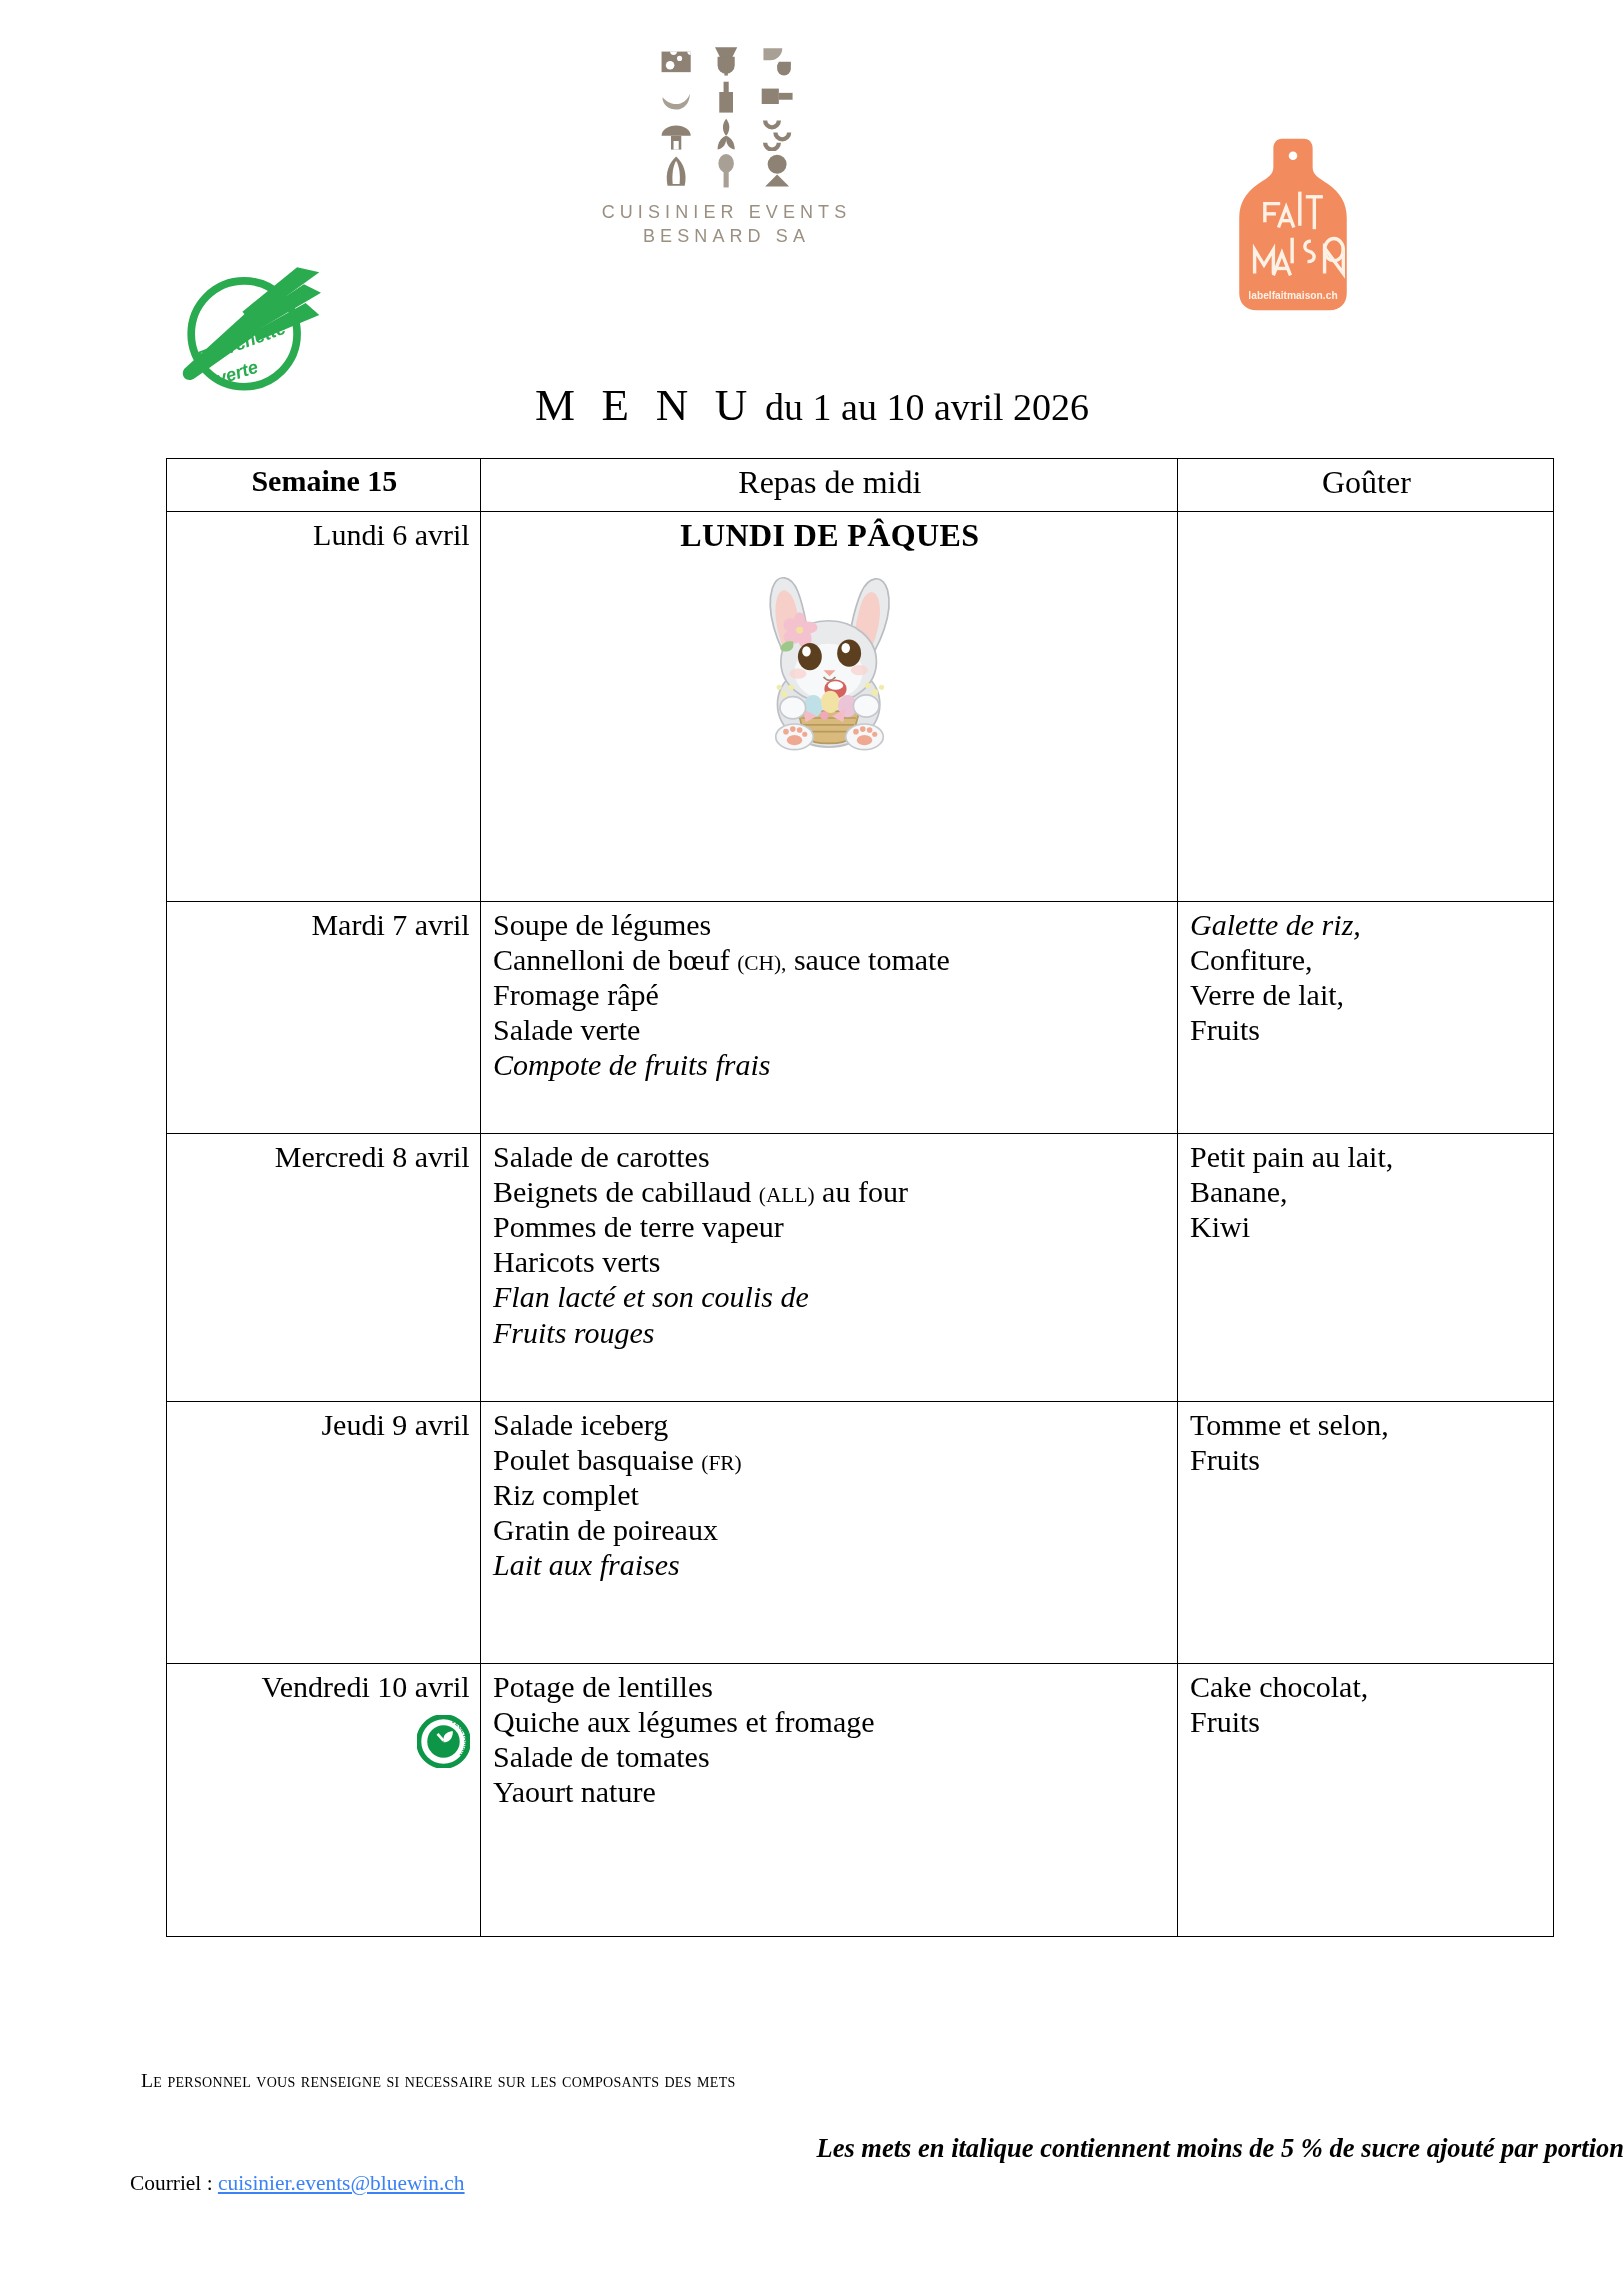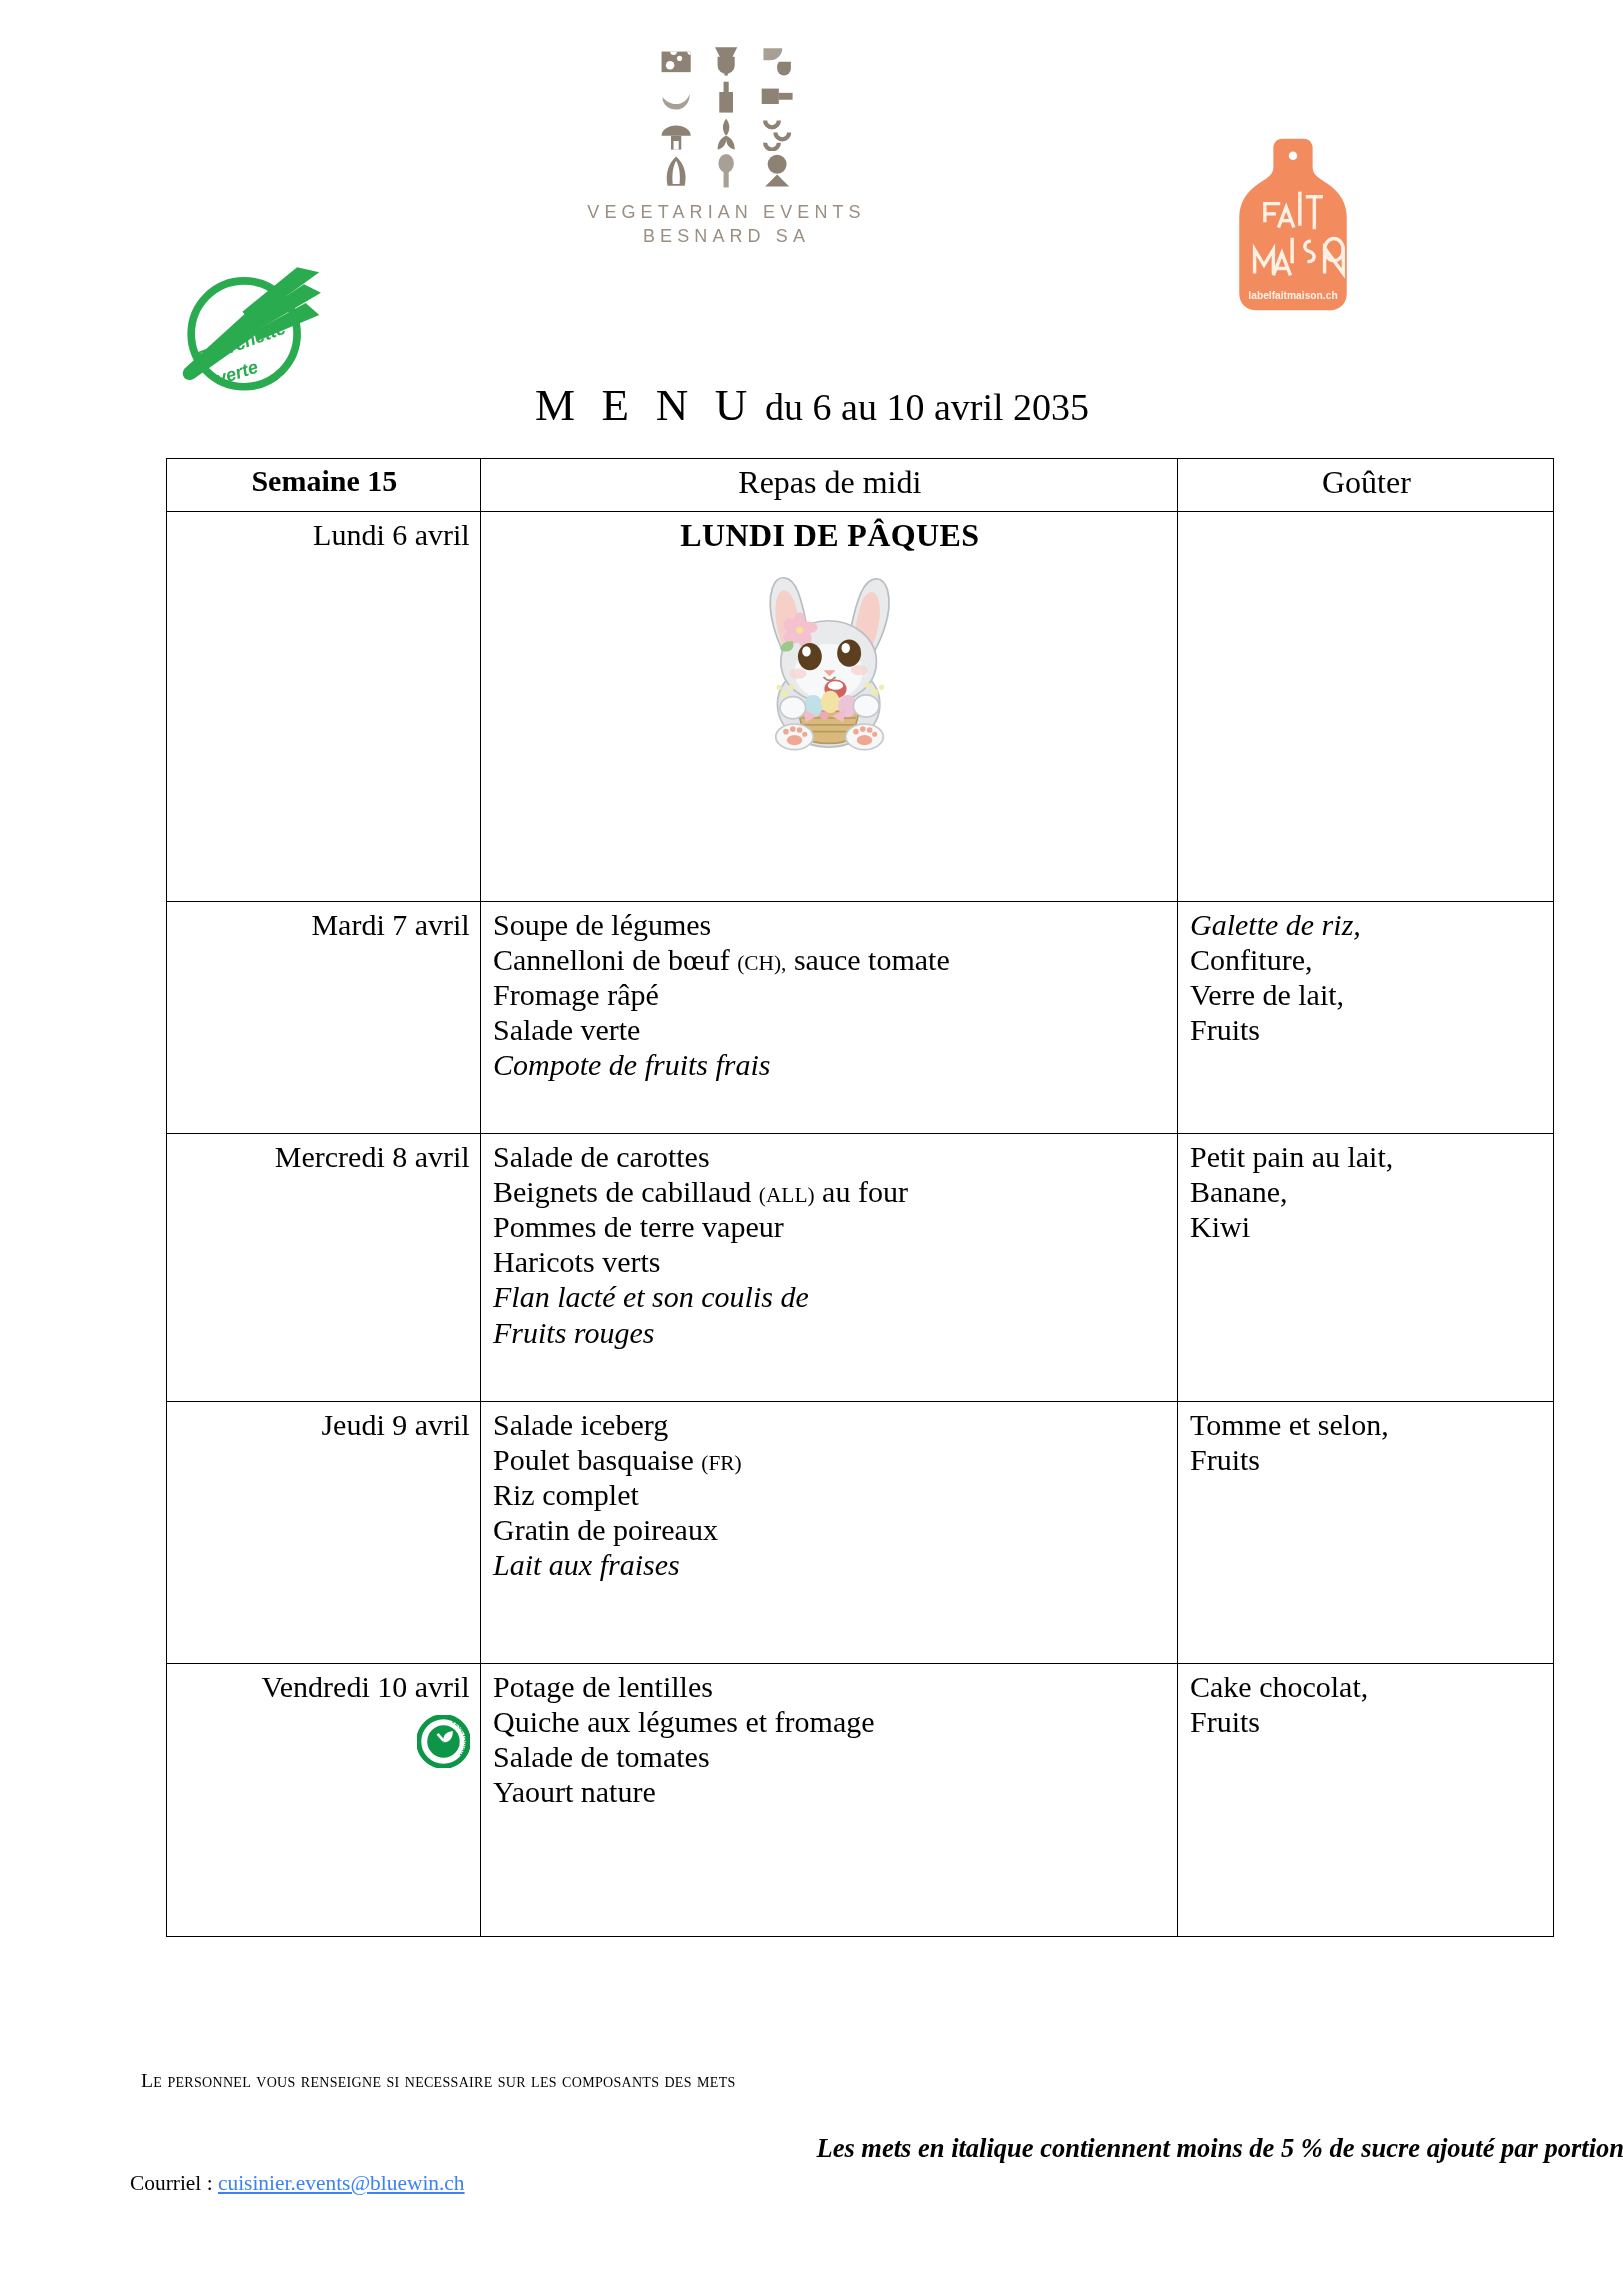--- a/index.html
+++ b/index.html
@@ -232,21 +232,21 @@
           </svg>
       </div>
       <div class="ce-cell">
         <svg viewBox="0 0 40 40" width="100%" height="100%">
             <ellipse cx="20" cy="12" rx="11" ry="11" fill="#8d8274"></ellipse>
             <path d="M20 24l14 14H6z" fill="#8d8274"></path>
           </svg>
       </div>
     </div>
     <div class="ce-title">
-      <div>VEGETARIAN EVENTS</div>
+      <div>CUISINIER EVENTS</div>
       <div>BESNARD SA</div>
     </div>
   </div>
 
   <div class="logo-fm">
     <svg viewBox="0 0 150 205" width="128" height="175" aria-hidden="true">
       <path d="M62 2h26c6 0 10 5 10 11v22c0 10 8 13 18 20 14 10 22 22 22 40v88c0 12-8 20-20 20H32c-12 0-20-8-20-20v-88c0-18 8-30 22-40 10-7 18-10 18-20V13c0-6 4-11 10-11z" fill="#F28B5E"></path>
       <circle cx="75" cy="22" r="5" fill="#fff"></circle>
       <g fill="none" stroke="#fdf1e6" stroke-width="4">
         <path d="M42 100V78h18"></path>
@@ -263,21 +263,21 @@
         <path d="M96 122c-8 0-10 10-2 12s8 12-2 12"></path>
         <path d="M112 132a11 13 0 1022 0 11 13 0 10-22 0"></path>
         <path d="M112 160v-30l22 30v-30"></path>
       </g>
       <text x="75" y="190" text-anchor="middle" fill="#fdf1e6" font-family="Liberation Sans, sans-serif" font-size="12" font-weight="bold">labelfaitmaison.ch</text>
     </svg>
   </div>
 
   <div class="menu-title">
     <span class="word">M E N U</span>
-    <span class="rest">du 6 au 10 avril 2035</span>
+    <span class="rest">du 1 au 10 avril 2026</span>
   </div>
 </div>
 
 <table class="menu">
   <colgroup>
       <col class="c1">
       <col class="c2">
       <col class="c3">
     </colgroup>
   <thead>

